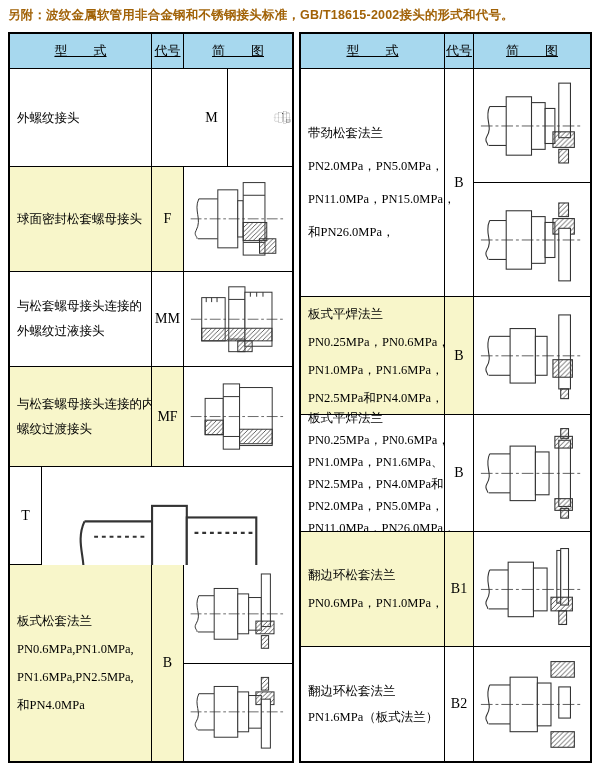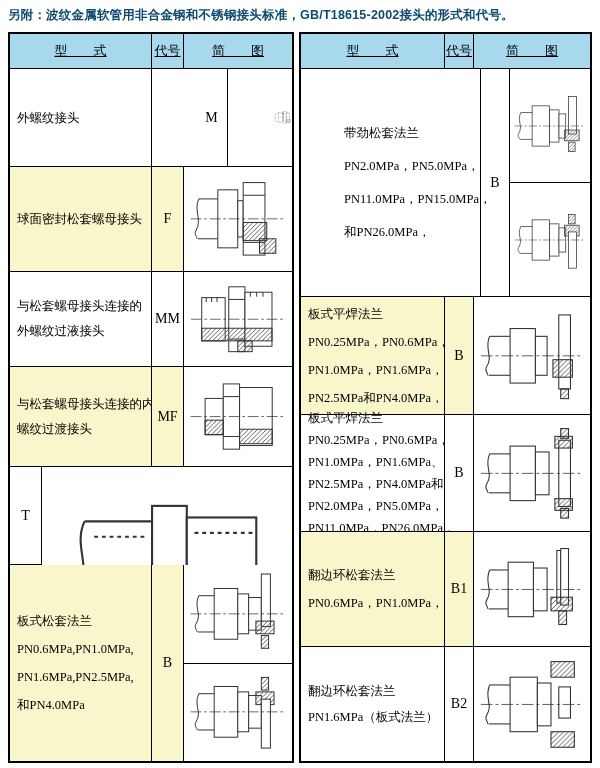--- a/index.html
+++ b/index.html
@@ -4,21 +4,21 @@
 <style>
   * { margin:0; padding:0; box-sizing:border-box; }
   html,body { background:#e8e8e8; }
   .page {
     position:relative; width:600px; height:768px; background:#fff;
     font-family:"Liberation Serif","DejaVu Serif",serif; color:#000; overflow:hidden;
   }
   .title {
     position:absolute; top:7px; left:8px; width:584px;
     font-family:"Liberation Sans","DejaVu Sans",sans-serif;
-    font-size:12.5px; font-weight:bold; color:#0c4a6e; letter-spacing:0.2px;
+    font-size:12.5px; font-weight:bold; color:#a16207; letter-spacing:0.2px;
   }
   .ftable {
     position:absolute; top:32px; height:731px;
     border:2px solid var(--border,#000); background:#fff;
     display:flex; flex-direction:column;
   }
   #left-table  { left:8px;   width:286px; }
   #right-table { left:299px; width:293px; }
   .trow { display:flex; border-bottom:1px solid var(--border,#000); }
   .trow:last-child { border-bottom:none; flex:1; }
@@ -239,21 +239,21 @@
           </div>
         </div>
       </div>
     </div>
   <div id="right-table" class="ftable">
       <div class="trow hdr-row">
         <div class="cell c-type" style="display: flex; align-items: center; justify-content: center;">型　　式</div>
         <div class="cell c-code" style="display: flex; align-items: center; justify-content: center;">代号</div>
         <div class="cell c-diag" style="display: flex; align-items: center; justify-content: center;">简　　图</div>
       </div>
-      <div class="trow" style="height: 228px; padding-left: 36px;">
+      <div class="trow" style="height: 228px;">
         <div class="cell c-type type-cell" style="line-height: 33px;">
           <div>带劲松套法兰</div>
           <div>PN2.0MPa，PN5.0MPa，</div>
           <div>PN11.0MPa，PN15.0MPa，</div>
           <div>和PN26.0MPa，</div>
         </div>
         <div class="cell c-code code-cell">B</div>
         <div class="cell c-diag">
           <div class="diag-half split">
             <svg viewBox="0 0 112 96" preserveAspectRatio="xMidYMid meet">

